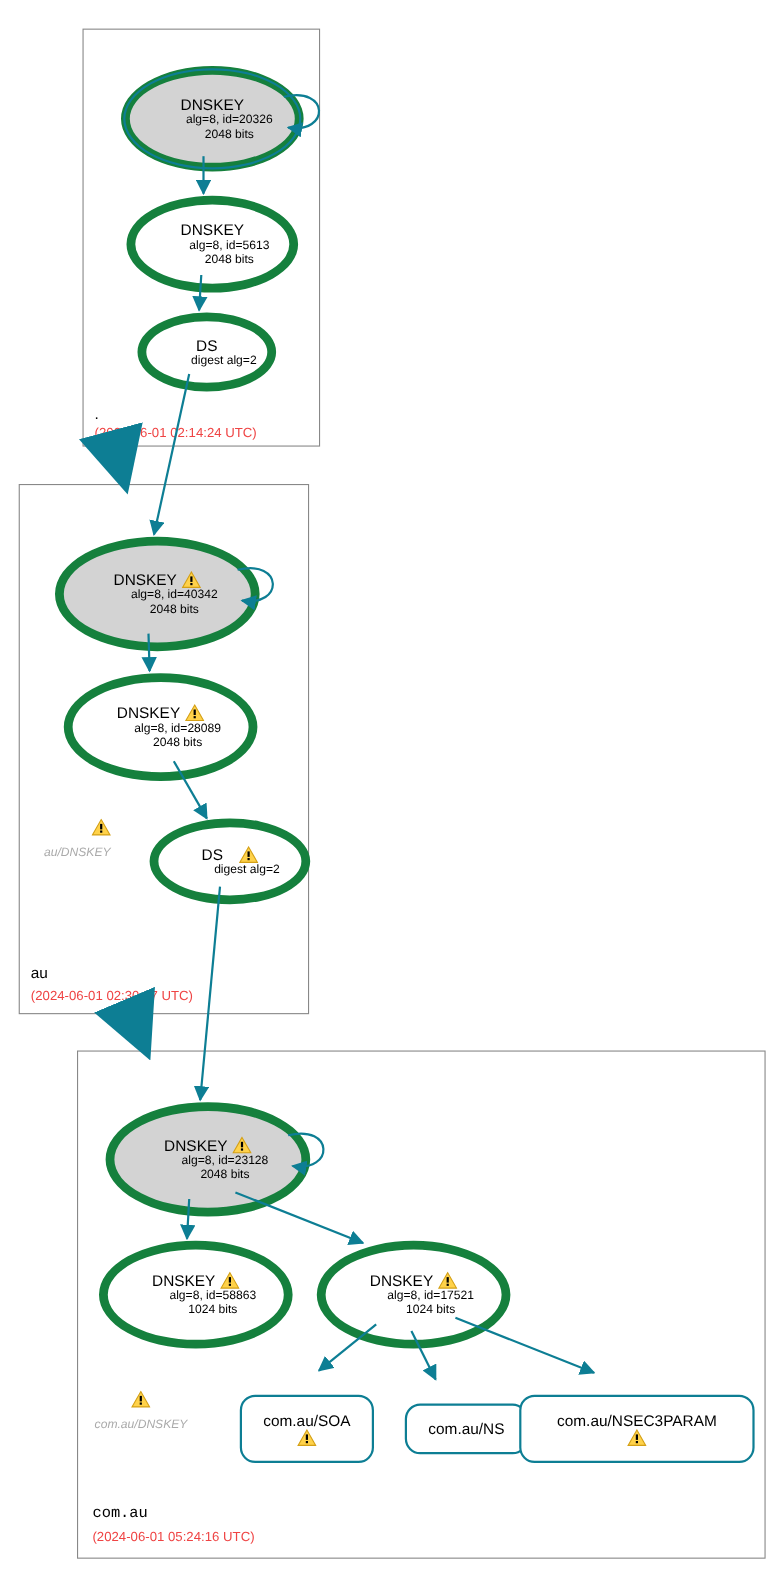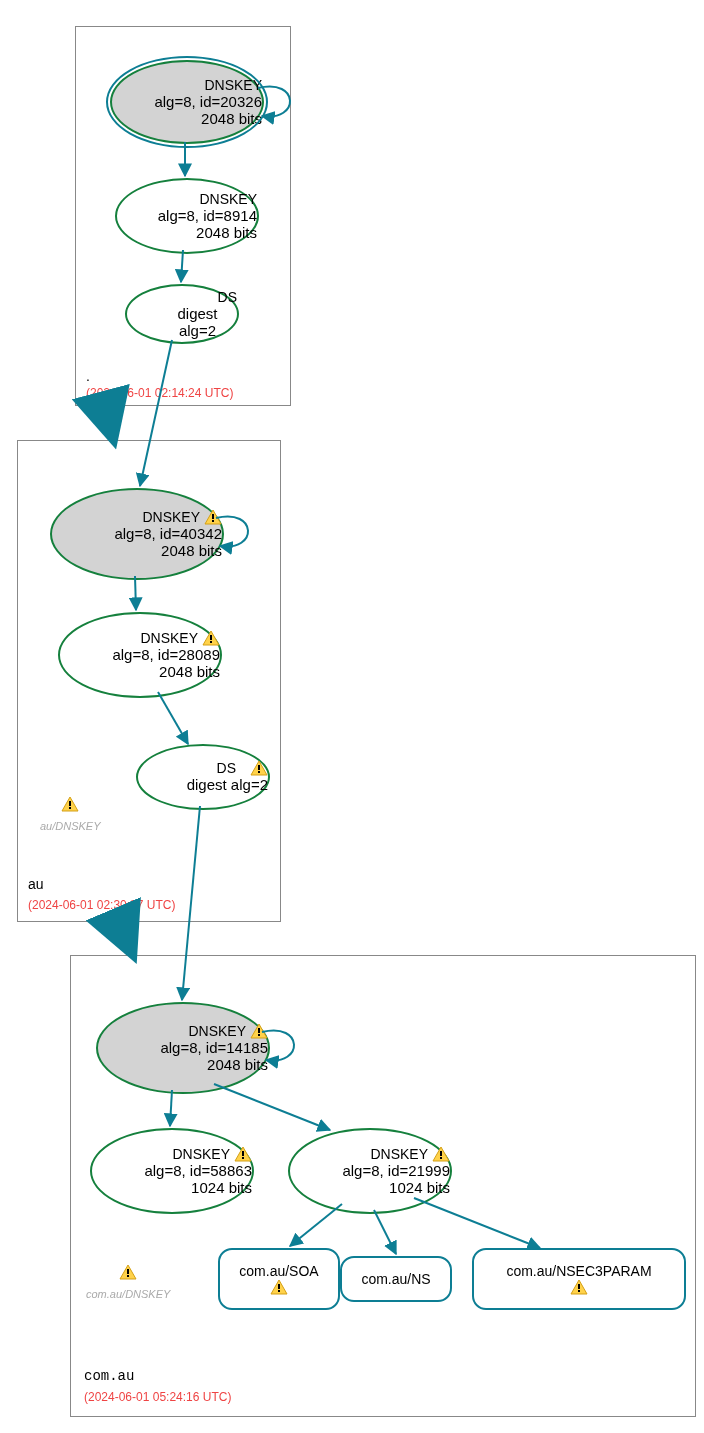--- a/index.html
+++ b/index.html
@@ -28,49 +28,49 @@
   }
   .node {
     position: absolute;
     text-align: center;
     display: flex;
     flex-direction: column;
     align-items: center;
     justify-content: center;
   }
   .ellipse {
-    border: 2px solid #15803d;
+    border: 8px solid #15803d;
     border-radius: 50%;
     background: #fff;
-    align-items: flex-end;
   }
   .ellipse.filled {
     background: #d3d3d3;
   }
   .double-ring::before {
     content: "";
     position: absolute;
     top: -6px; left: -6px; right: -6px; bottom: -6px;
     border: 2px solid #0d7e94;
     border-radius: 50%;
     pointer-events: none;
   }
   .rrect {
     border: 2px solid #0d7e94;
     border-radius: 14px;
     background: #fff;
+    margin-top: 20px;
   }
   .title-row {
     font-size: 14px;
     display: flex;
     align-items: center;
     gap: 4px;
   }
   .sub {
-    font-size: 15px;
+    font-size: 11px;
     line-height: 1.15;
     margin-left: 31px;
   }
   .warn {
     display: inline-block;
     width: 18px; height: 16px;
     position: relative;
   }
   .warn svg { display: block; }
   .zone-warn {
@@ -124,21 +124,21 @@
       <span>DNSKEY</span>
     </div>
   <div class="sub">alg=8, id=20326</div>
   <div class="sub">2048 bits</div>
 </div>
 
 <div class="node ellipse" style="left:115px; top:178px; width:140px; height:72px;">
   <div class="title-row">
       <span>DNSKEY</span>
     </div>
-  <div class="sub">alg=8, id=8914</div>
+  <div class="sub">alg=8, id=5613</div>
   <div class="sub">2048 bits</div>
 </div>
 
 <div class="node ellipse" style="left:125px; top:284px; width:110px; height:56px;">
   <div class="title-row">
       <span>DS</span>
     </div>
   <div class="sub">digest alg=2</div>
 </div>
 
@@ -174,37 +174,37 @@
     <span style="width:6px"></span>
     <span class="warn">
         <svg width="18" height="16">
           <use href="#warntri"></use>
         </svg>
       </span>
   </div>
   <div class="sub">digest alg=2</div>
 </div>
 
-<div class="zone-warn" style="left:40px; top:796px;">
+<div class="zone-warn" style="left:40px; top:744px;text-align:right;">
   <span class="warn"><svg width="18" height="16">
         <use href="#warntri"></use>
       </svg></span><br>
   <span class="lbl">au/DNSKEY</span>
 </div>
 
 <div class="node ellipse filled" style="left:96px; top:1002px; width:170px; height:88px;">
   <div class="title-row">
     <span>DNSKEY</span>
     <span class="warn">
         <svg width="18" height="16">
           <use href="#warntri"></use>
         </svg>
       </span>
   </div>
-  <div class="sub">alg=8, id=14185</div>
+  <div class="sub">alg=8, id=23128</div>
   <div class="sub">2048 bits</div>
 </div>
 
 <div class="node ellipse" style="left:90px; top:1128px; width:160px; height:82px;">
   <div class="title-row">
     <span>DNSKEY</span>
     <span class="warn">
         <svg width="18" height="16">
           <use href="#warntri"></use>
         </svg>
@@ -216,36 +216,36 @@
 
 <div class="node ellipse" style="left:288px; top:1128px; width:160px; height:82px;">
   <div class="title-row">
     <span>DNSKEY</span>
     <span class="warn">
         <svg width="18" height="16">
           <use href="#warntri"></use>
         </svg>
       </span>
   </div>
-  <div class="sub">alg=8, id=21999</div>
+  <div class="sub">alg=8, id=17521</div>
   <div class="sub">1024 bits</div>
 </div>
 
 <div class="node rrect" style="left:218px; top:1248px; width:118px; height:58px;">
   <div class="title-row">
       <span>com.au/SOA</span>
     </div>
   <span class="warn">
       <svg width="18" height="16">
         <use href="#warntri"></use>
       </svg>
     </span>
 </div>
 
-<div class="node rrect" style="left:340px; top:1256px; width:108px; height:42px;">
+<div class="node rrect" style="left:368px; top:1256px; width:108px; height:42px;">
   <div class="title-row">
       <span>com.au/NS</span>
     </div>
 </div>
 
 <div class="node rrect" style="left:472px; top:1248px; width:210px; height:58px;">
   <div class="title-row">
       <span>com.au/NSEC3PARAM</span>
     </div>
   <span class="warn">

